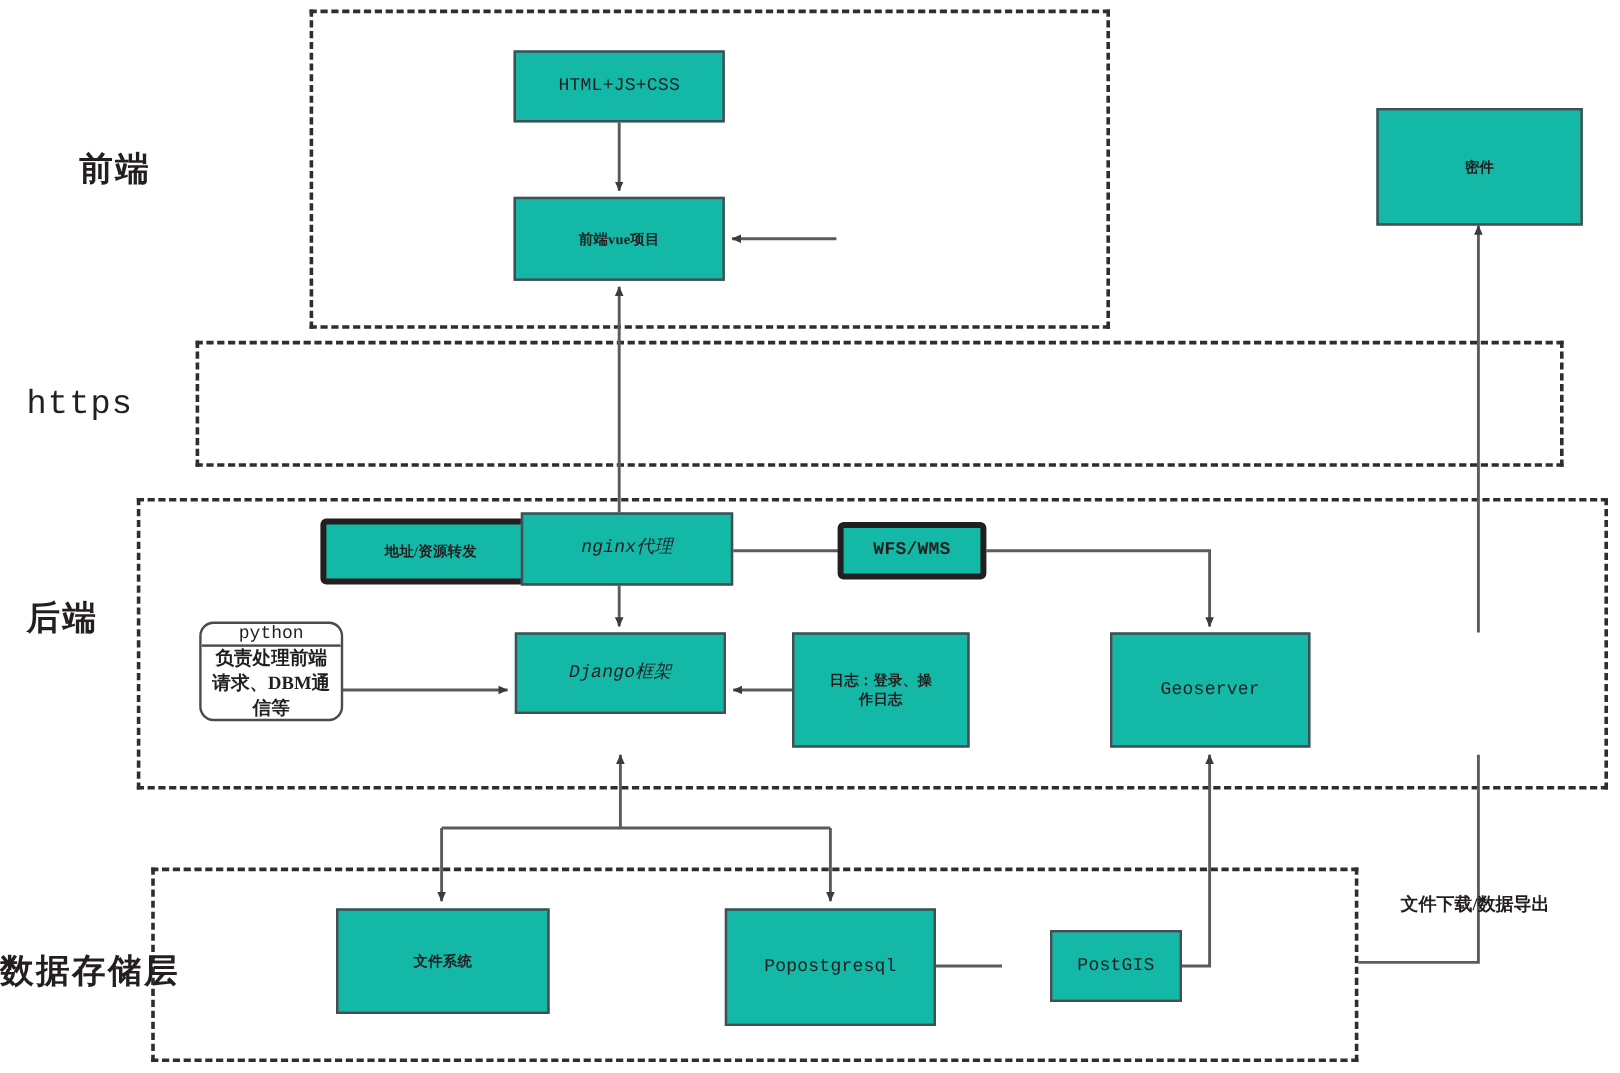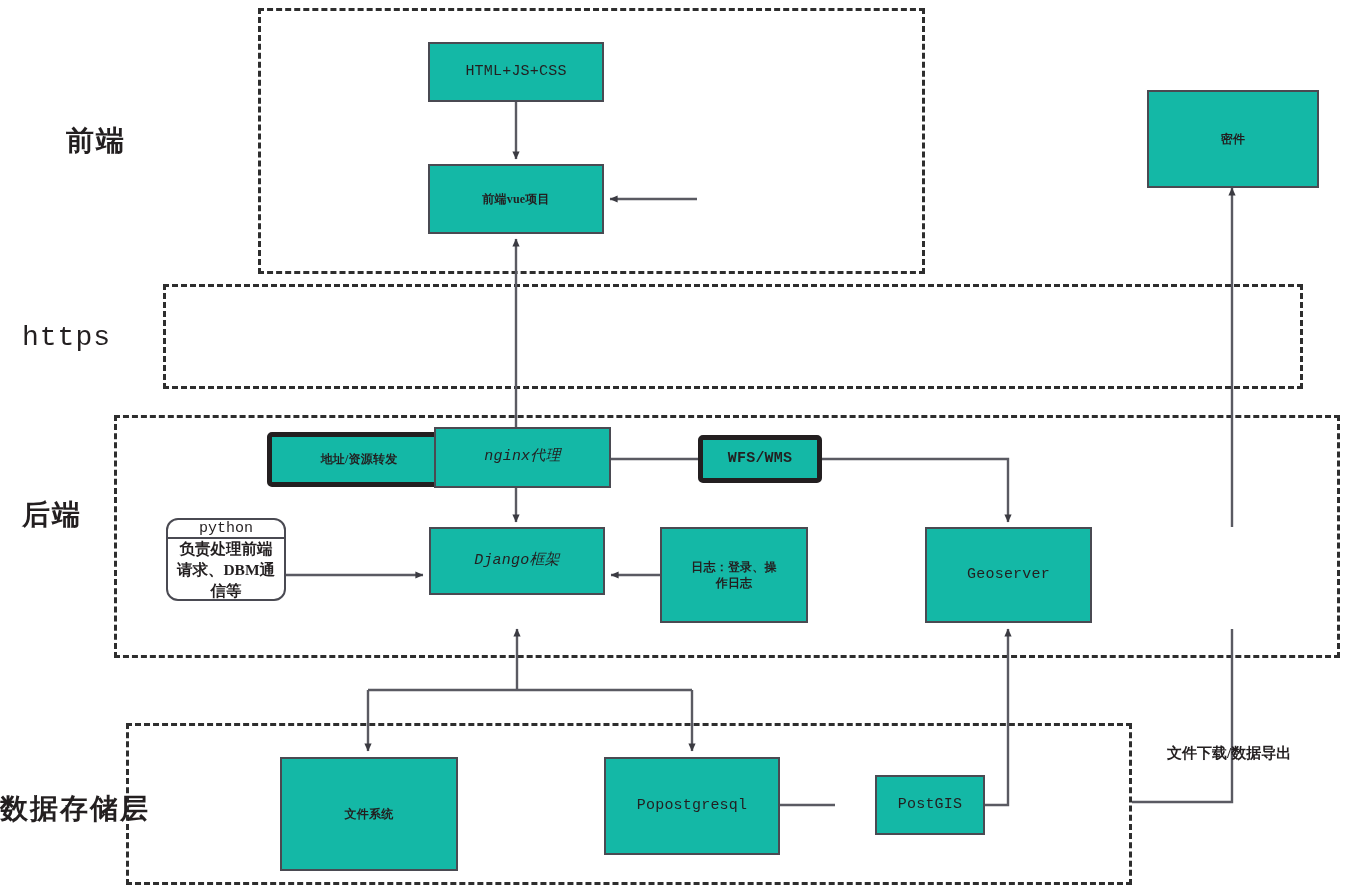--- a/index.html
+++ b/index.html
@@ -118,21 +118,21 @@
     <div class="card-body">负责处理前端请求、DBM通信等</div>
   </div>
 
   <div class="box mix" style="left:429px;top:527px;width:176px;height:68px;">Django框架</div>
 
   <div class="box cn" style="left:660px;top:527px;width:148px;height:96px;padding:0 28px;text-align:center;">日志：登录、操作日志</div>
 
   <div class="box mono" style="left:925px;top:527px;width:167px;height:96px;">Geoserver</div>
 
 
-  <div class="box cn" style="left:280px;top:757px;width:178px;height:114px;text-align:right;">文件系统</div>
+  <div class="box cn" style="left:280px;top:757px;width:178px;height:88px;text-align:right;">文件系统</div>
 
   <div class="box mono" style="left:604px;top:757px;width:176px;height:98px;">Popostgresql</div>
 
   <div class="box mono" style="left:835px;top:775px;width:110px;height:60px;margin-left:40px;">PostGIS</div>
 
   <div class="edge-caption" style="left:1167px;top:744px;">文件下载/数据导出</div>
 
 </div>
 
 </body></html>

